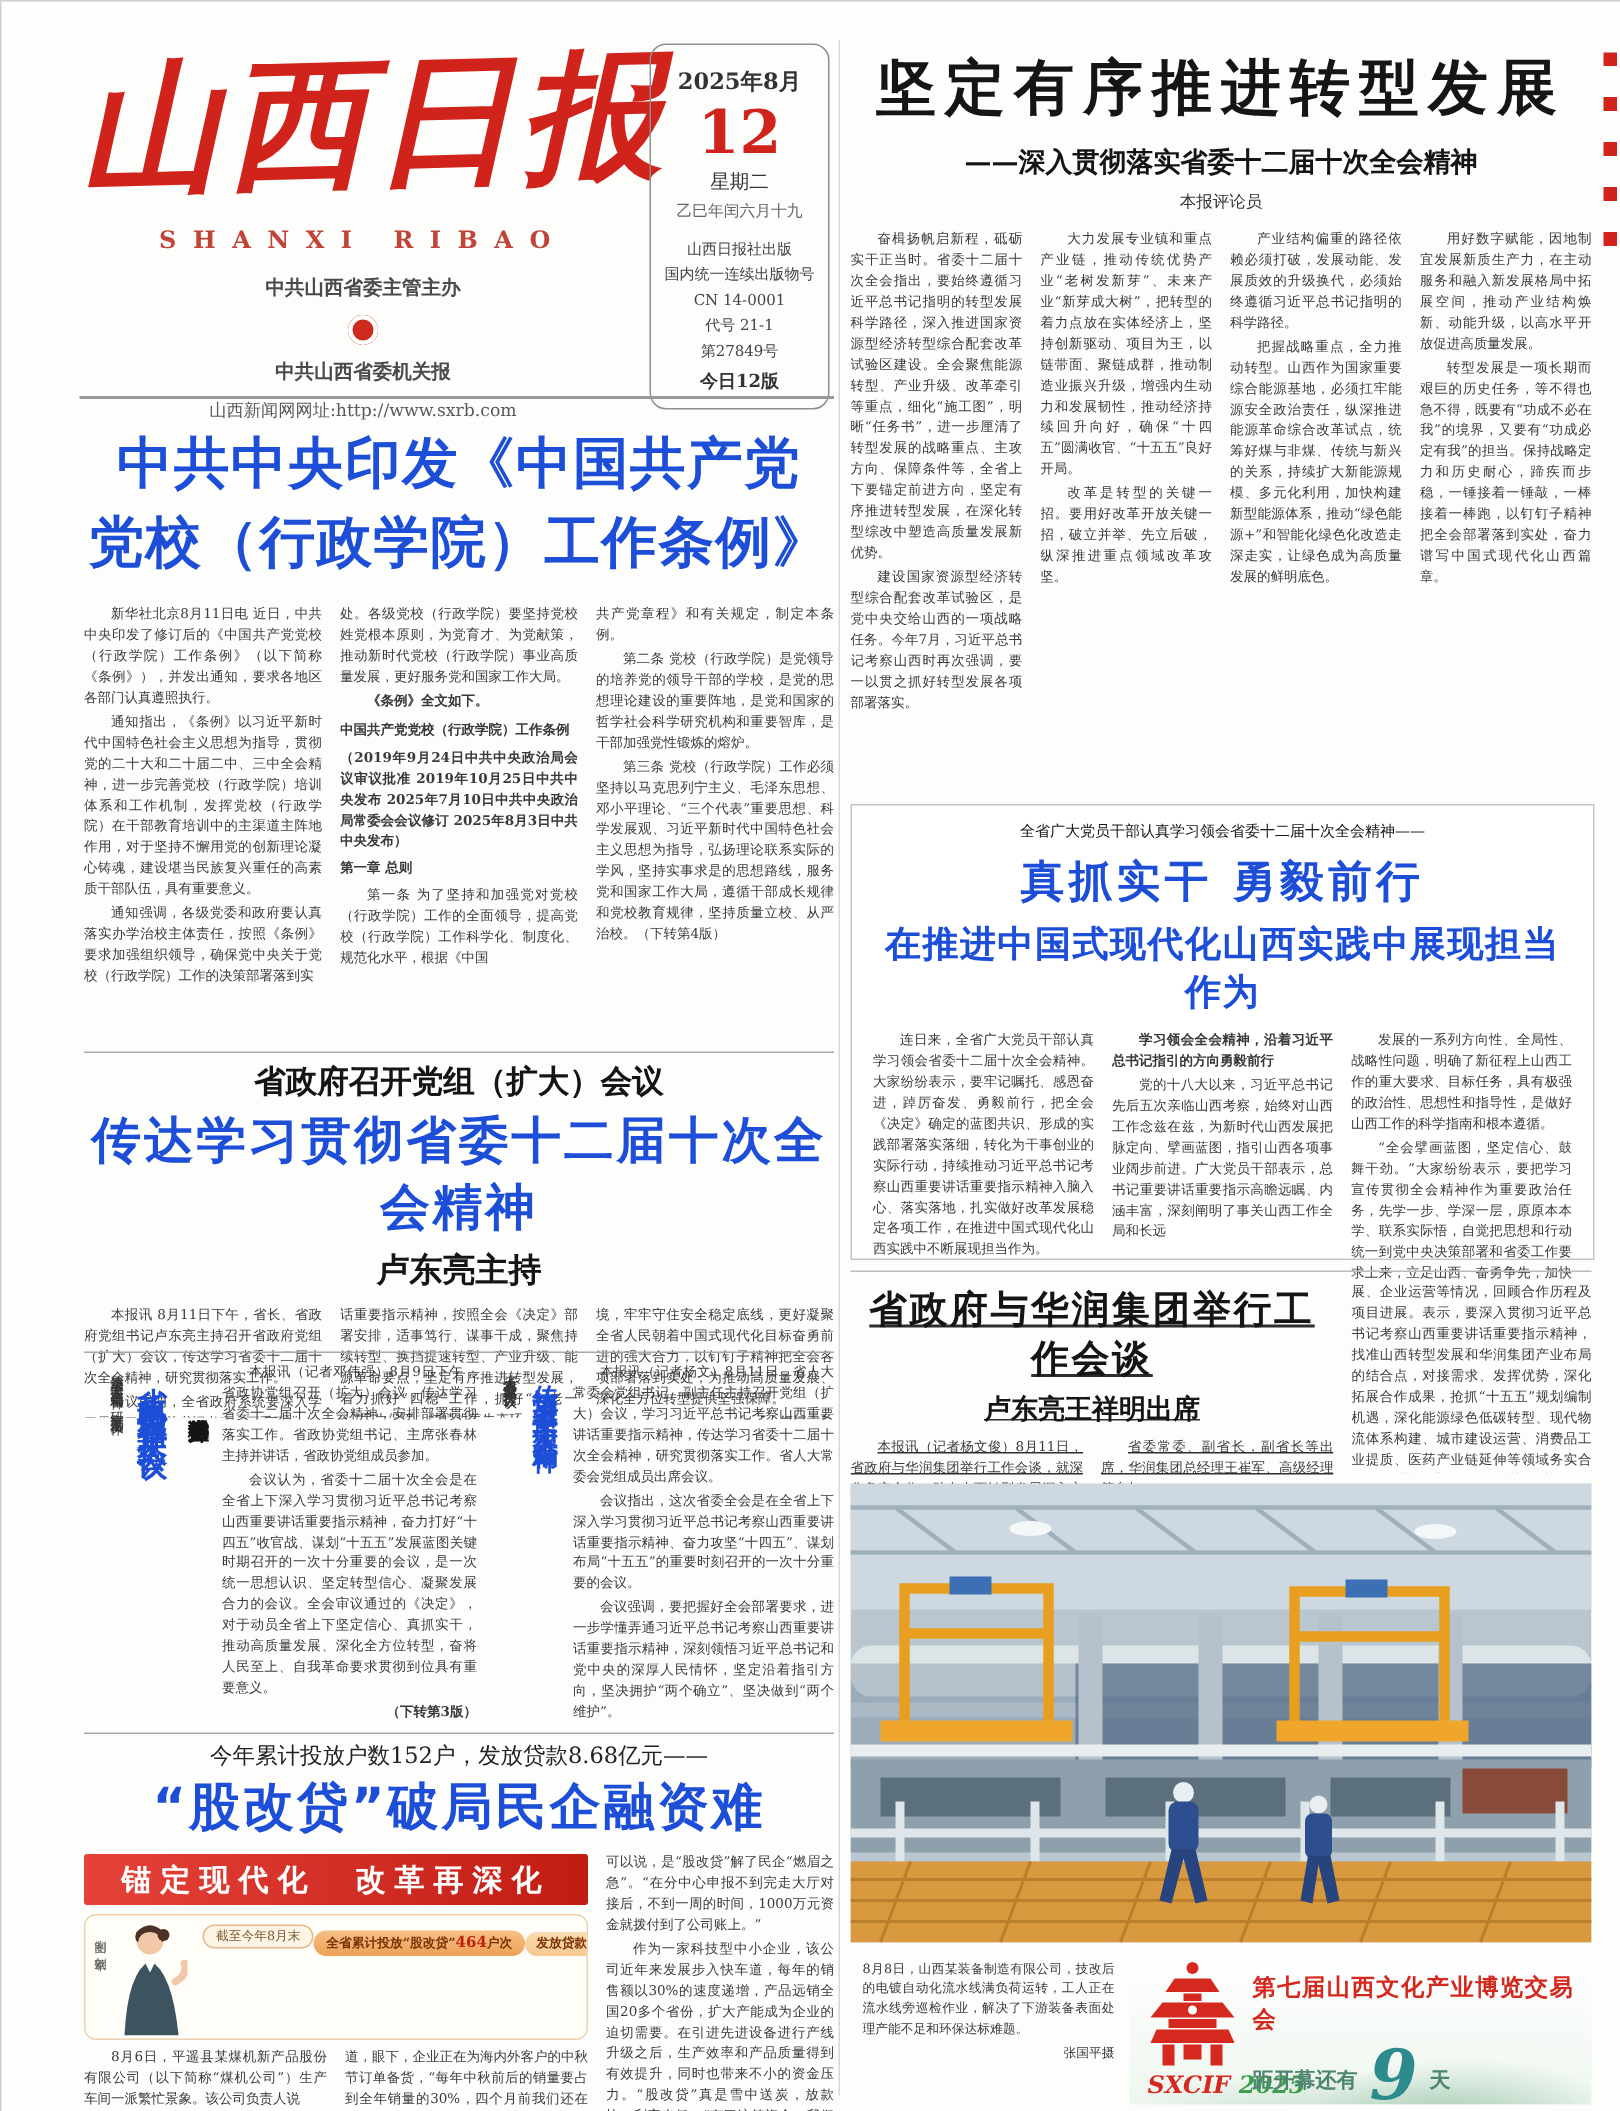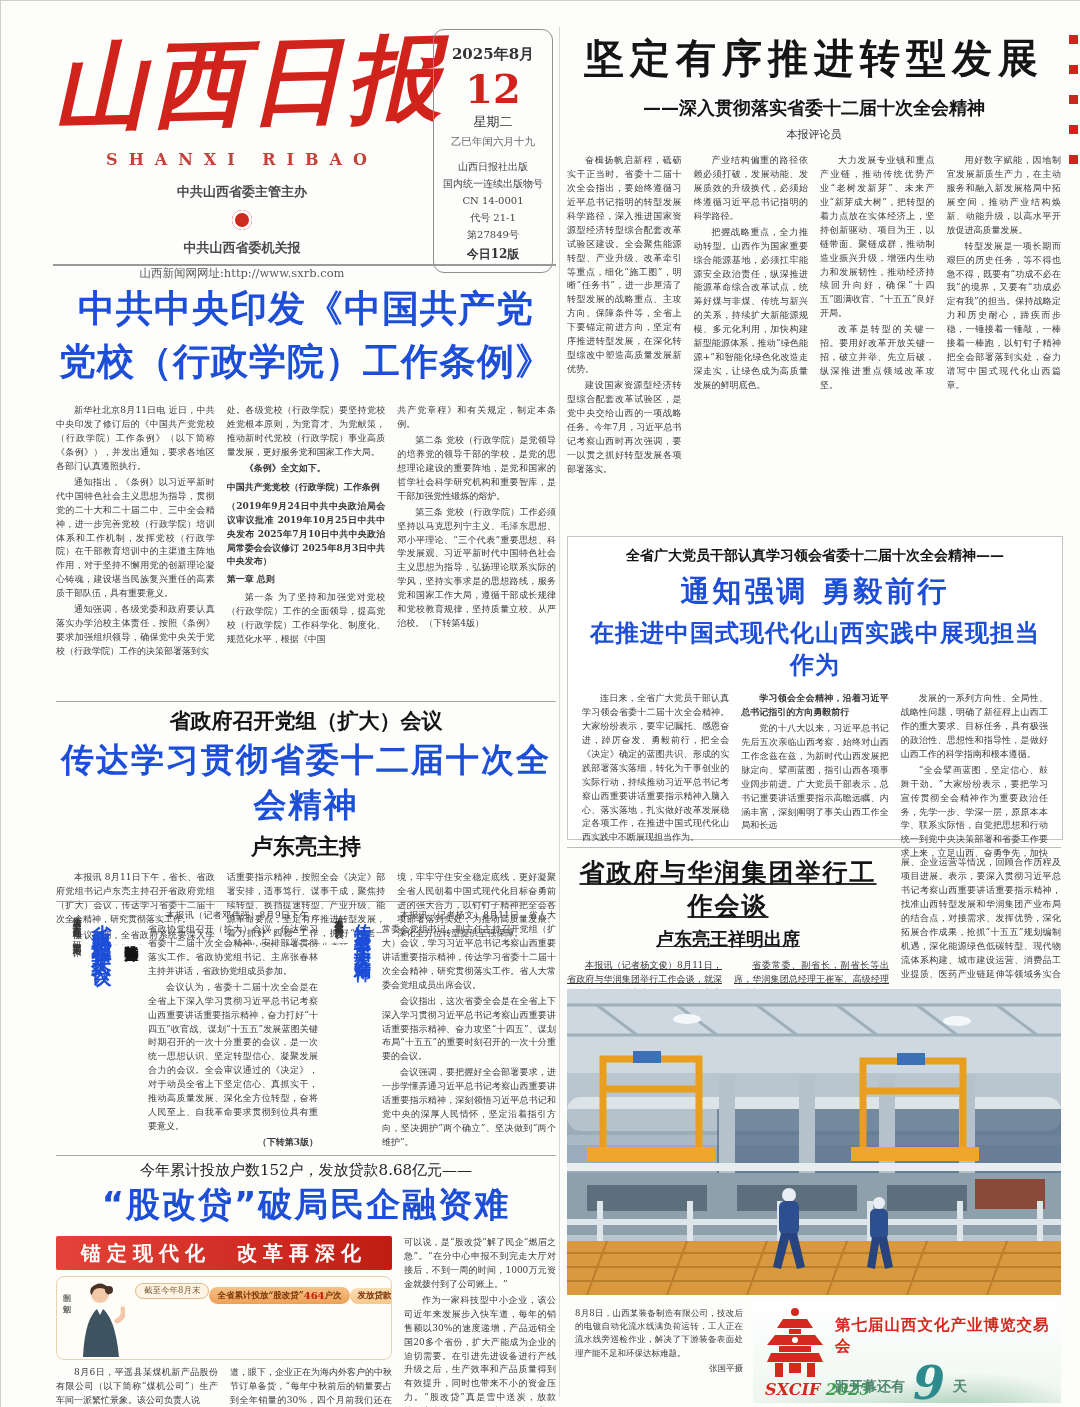--- a/index.html
+++ b/index.html
@@ -2,21 +2,21 @@
 <html><head>
 <meta charset="utf-8">
 <style>
   html,body{margin:0;padding:0;background:#e3e3e1;}
   .page{position:relative;width:1080px;height:1407px;margin:0 auto;background:#fdfdfc;
         overflow:hidden;border:1px solid #cfcfcd;
         font-family:"DejaVu Serif","Liberation Serif",serif;color:#2e2e2e;}
   .abs{position:absolute;}
   .ctr{text-align:center;border-radius:11px;}
   .body-txt p{margin:0 0 2px 0;font-size:9px;line-height:1.55;text-align:justify;text-indent:2em;color:#3a3a3a;}
-  .cols{display:flex;gap:12px;overflow:hidden;justify-content:flex-end;}
+  .cols{display:flex;gap:12px;overflow:hidden;}
   .cols>div{flex:1;overflow:hidden;}
   .rule{position:absolute;background:#a8a8a8;}
   .v{writing-mode:vertical-rl;text-orientation:mixed;}
 
   
   .mast-title{font-size:94px;font-weight:900;color:#d0231c;font-style:italic;
               letter-spacing:4px;line-height:1.1;transform:rotate(-1.5deg);white-space:nowrap;}
   .mast-latin{color:#c04438;font-size:16px;letter-spacing:11px;font-weight:700;margin-top:16px;}
   .mast-orgs{display:flex;align-items:center;justify-content:center;gap:9px;margin-top:14px;
              font-size:13px;font-weight:700;color:#4a4a4a;flex-direction:column;}
@@ -35,21 +35,21 @@
 
   
   .h-serif{font-weight:900;color:#151515;}
   .h-hei{font-family:"DejaVu Sans","Liberation Sans",sans-serif;font-weight:900;color:#1d4ed8;}
 
   .lead-title{font-size:40px;letter-spacing:6px;}
   .lead-sub{font-size:18px;font-weight:700;margin-top:10px;}
   .lead-by{font-size:11px;margin-top:7px;color:#333;}
 
   .zzsg{border:1px solid #c6c6c6;padding:10px 14px;background:#fff;}
-  .zzsg-k{font-size:14px;font-weight:700;}
+  .zzsg-k{font-size:10px;font-weight:400;}
   .zzsg-t1{font-size:29px;letter-spacing:3px;margin-top:7px;}
   .zzsg-t2{font-size:24px;letter-spacing:1px;margin-top:5px;}
   .sub-head{font-size:10.5px;font-weight:700;color:#111;text-align:justify;text-indent:2em;
             font-family:"DejaVu Sans","Liberation Sans",sans-serif;margin:0 0 3px 0;line-height:1.5;}
 
   .hr-title{font-size:25px;letter-spacing:2px;}
   .hr-sub{font-size:18px;font-weight:700;margin-top:5px;}
 
   .dx-title{font-size:37px;line-height:1.42;letter-spacing:1px;}
   .cx-note{font-weight:700;}
@@ -139,37 +139,37 @@
   <article class="abs" style="left:566px;top:30px;width:494px;">
     <h1 class="h-serif lead-title ctr" style="margin:0;">坚定有序推进转型发展</h1>
     <div class="h-serif lead-sub ctr">——深入贯彻落实省委十二届十次全会精神</div>
     <div class="lead-by ctr">本报评论员</div>
     <div class="cols body-txt" style="margin-top:12px;height:352px;">
       <div>
         <p>奋楫扬帆启新程，砥砺实干正当时。省委十二届十次全会指出，要始终遵循习近平总书记指明的转型发展科学路径，深入推进国家资源型经济转型综合配套改革试验区建设。全会聚焦能源转型、产业升级、改革牵引等重点，细化“施工图”，明晰“任务书”，进一步厘清了转型发展的战略重点、主攻方向、保障条件等，全省上下要锚定前进方向，坚定有序推进转型发展，在深化转型综改中塑造高质量发展新优势。</p>
           <p>建设国家资源型经济转型综合配套改革试验区，是党中央交给山西的一项战略任务。今年7月，习近平总书记考察山西时再次强调，要一以贯之抓好转型发展各项部署落实。</p>
       </div>
       <div>
+        <p>大力发展专业镇和重点产业链，推动传统优势产业“老树发新芽”、未来产业“新芽成大树”，把转型的着力点放在实体经济上，坚持创新驱动、项目为王，以链带面、聚链成群，推动制造业振兴升级，增强内生动力和发展韧性，推动经济持续回升向好，确保“十四五”圆满收官、“十五五”良好开局。</p>
+          <p>改革是转型的关键一招。要用好改革开放关键一招，破立并举、先立后破，纵深推进重点领域改革攻坚。</p>
+      </div>
+      <div>
         <p>产业结构偏重的路径依赖必须打破，发展动能、发展质效的升级换代，必须始终遵循习近平总书记指明的科学路径。</p>
           <p>把握战略重点，全力推动转型。山西作为国家重要综合能源基地，必须扛牢能源安全政治责任，纵深推进能源革命综合改革试点，统筹好煤与非煤、传统与新兴的关系，持续扩大新能源规模、多元化利用，加快构建新型能源体系，推动“绿色能源+”和智能化绿色化改造走深走实，让绿色成为高质量发展的鲜明底色。</p>
       </div>
       <div>
-        <p>大力发展专业镇和重点产业链，推动传统优势产业“老树发新芽”、未来产业“新芽成大树”，把转型的着力点放在实体经济上，坚持创新驱动、项目为王，以链带面、聚链成群，推动制造业振兴升级，增强内生动力和发展韧性，推动经济持续回升向好，确保“十四五”圆满收官、“十五五”良好开局。</p>
-          <p>改革是转型的关键一招。要用好改革开放关键一招，破立并举、先立后破，纵深推进重点领域改革攻坚。</p>
-      </div>
-      <div>
         <p>用好数字赋能，因地制宜发展新质生产力，在主动服务和融入新发展格局中拓展空间，推动产业结构焕新、动能升级，以高水平开放促进高质量发展。</p>
           <p>转型发展是一项长期而艰巨的历史任务，等不得也急不得，既要有“功成不必在我”的境界，又要有“功成必定有我”的担当。保持战略定力和历史耐心，蹄疾而步稳，一锤接着一锤敲，一棒接着一棒跑，以钉钉子精神把全会部署落到实处，奋力谱写中国式现代化山西篇章。</p>
       </div>
     </div>
   </article>
 
   <section class="abs zzsg" style="left:566px;top:535px;width:466px;height:282px;">
     <div class="h-serif zzsg-k ctr">全省广大党员干部认真学习领会省委十二届十次全会精神——</div>
-    <div class="h-hei zzsg-t1 ctr">通知强调 勇毅前行</div>
+    <div class="h-hei zzsg-t1 ctr">真抓实干 勇毅前行</div>
     <div class="h-hei zzsg-t2 ctr">在推进中国式现代化山西实践中展现担当作为</div>
     <div class="cols body-txt" style="margin-top:11px;height:168px;">
       <div>
         <p>连日来，全省广大党员干部认真学习领会省委十二届十次全会精神。大家纷纷表示，要牢记嘱托、感恩奋进，踔厉奋发、勇毅前行，把全会《决定》确定的蓝图共识、形成的实践部署落实落细，转化为干事创业的实际行动，持续推动习近平总书记考察山西重要讲话重要指示精神入脑入心、落实落地，扎实做好改革发展稳定各项工作，在推进中国式现代化山西实践中不断展现担当作为。</p>
       </div>
       <div>
         <p class="sub-head">学习领会全会精神，沿着习近平总书记指引的方向勇毅前行</p>
         <p>党的十八大以来，习近平总书记先后五次亲临山西考察，始终对山西工作念兹在兹，为新时代山西发展把脉定向、擘画蓝图，指引山西各项事业阔步前进。广大党员干部表示，总书记重要讲话重要指示高瞻远瞩、内涵丰富，深刻阐明了事关山西工作全局和长远</p>
       </div>
       <div>

